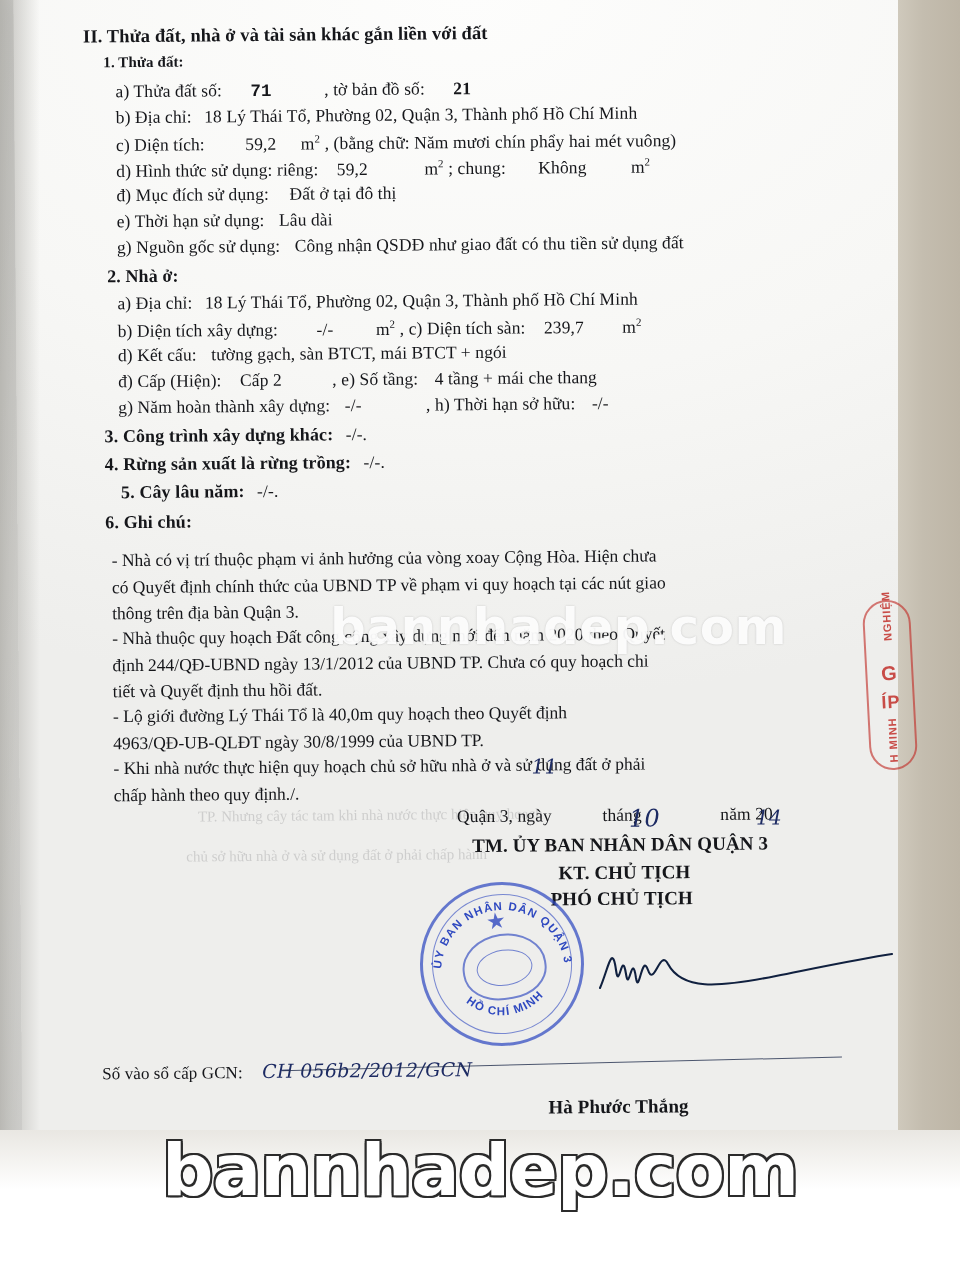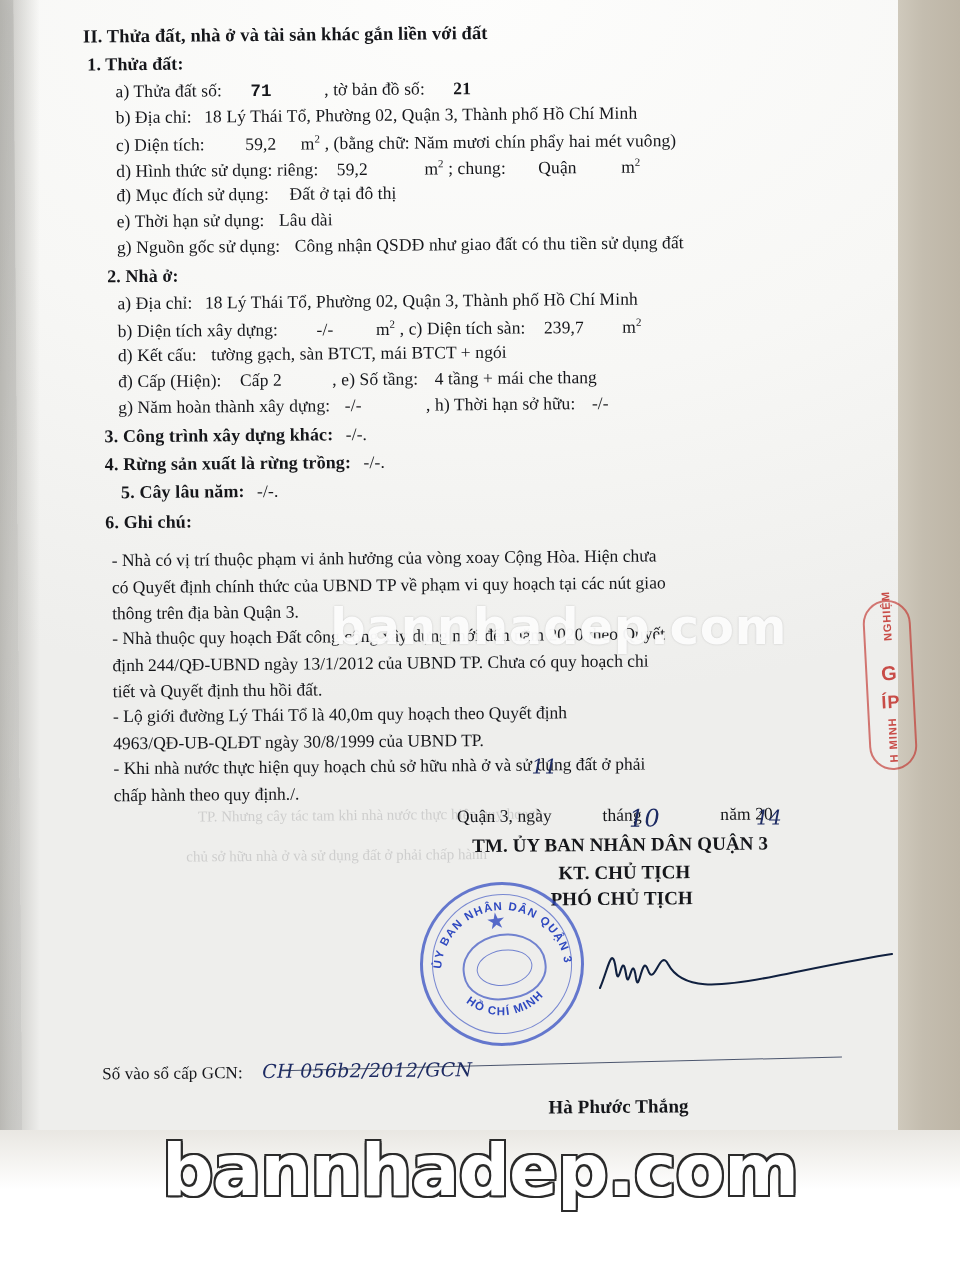--- a/index.html
+++ b/index.html
@@ -239,21 +239,21 @@
 <div id="scan"></div>
 <div id="paper"></div>
 <div id="paper-shadow-left"></div>
 <div id="desk-right"></div>
 <div id="desk-bottom"></div>
 
 <div id="doc">
 
   <div class="ln b" style="left:88px; top:24px; font-size:18.5px;">II. Thửa đất, nhà ở và tài sản khác gắn liền với đất</div>
 
-  <div class="ln b" style="left:92px; top:52px; font-size:18px;">1. Thửa đất:</div>
+  <div class="ln b" style="left:108px; top:52px; font-size:15px;">1. Thửa đất:</div>
 
   <div class="ln" style="left:120px; top:80px;">
     <span>a) Thửa đất số:</span>
     <span class="b" style="padding-left:24px;font-family:Liberation Mono, monospace;">71</span>
     <span style="padding-left:48px;">, tờ bản đồ số:</span>
     <span class="b" style="padding-left:24px;">21</span>
   </div>
 
   <div class="ln" style="left:120px; top:106px;">
     <span>b) Địa chỉ:</span>
@@ -265,21 +265,21 @@
     <span style="padding-left:36px;">59,2</span>
     <span style="padding-left:20px;">m</span><span class="sup">2</span>
     <span>, (bằng chữ: Năm mươi chín phẩy hai mét vuông)</span>
   </div>
 
   <div class="ln" style="left:120px; top:158px;">
     <span>d) Hình thức sử dụng: riêng:</span>
     <span style="padding-left:14px;">59,2</span>
     <span style="padding-left:52px;">m</span><span class="sup">2</span>
     <span>; chung:</span>
-    <span style="padding-left:28px;">Quận</span>
+    <span style="padding-left:28px;">Không</span>
     <span style="padding-left:40px;">m</span><span class="sup">2</span>
   </div>
 
   <div class="ln" style="left:120px; top:184px;">
     <span>đ) Mục đích sử dụng:</span>
     <span style="padding-left:16px;">Đất ở tại đô thị</span>
   </div>
 
   <div class="ln" style="left:120px; top:210px;">
     <span>e) Thời hạn sử dụng:</span>

